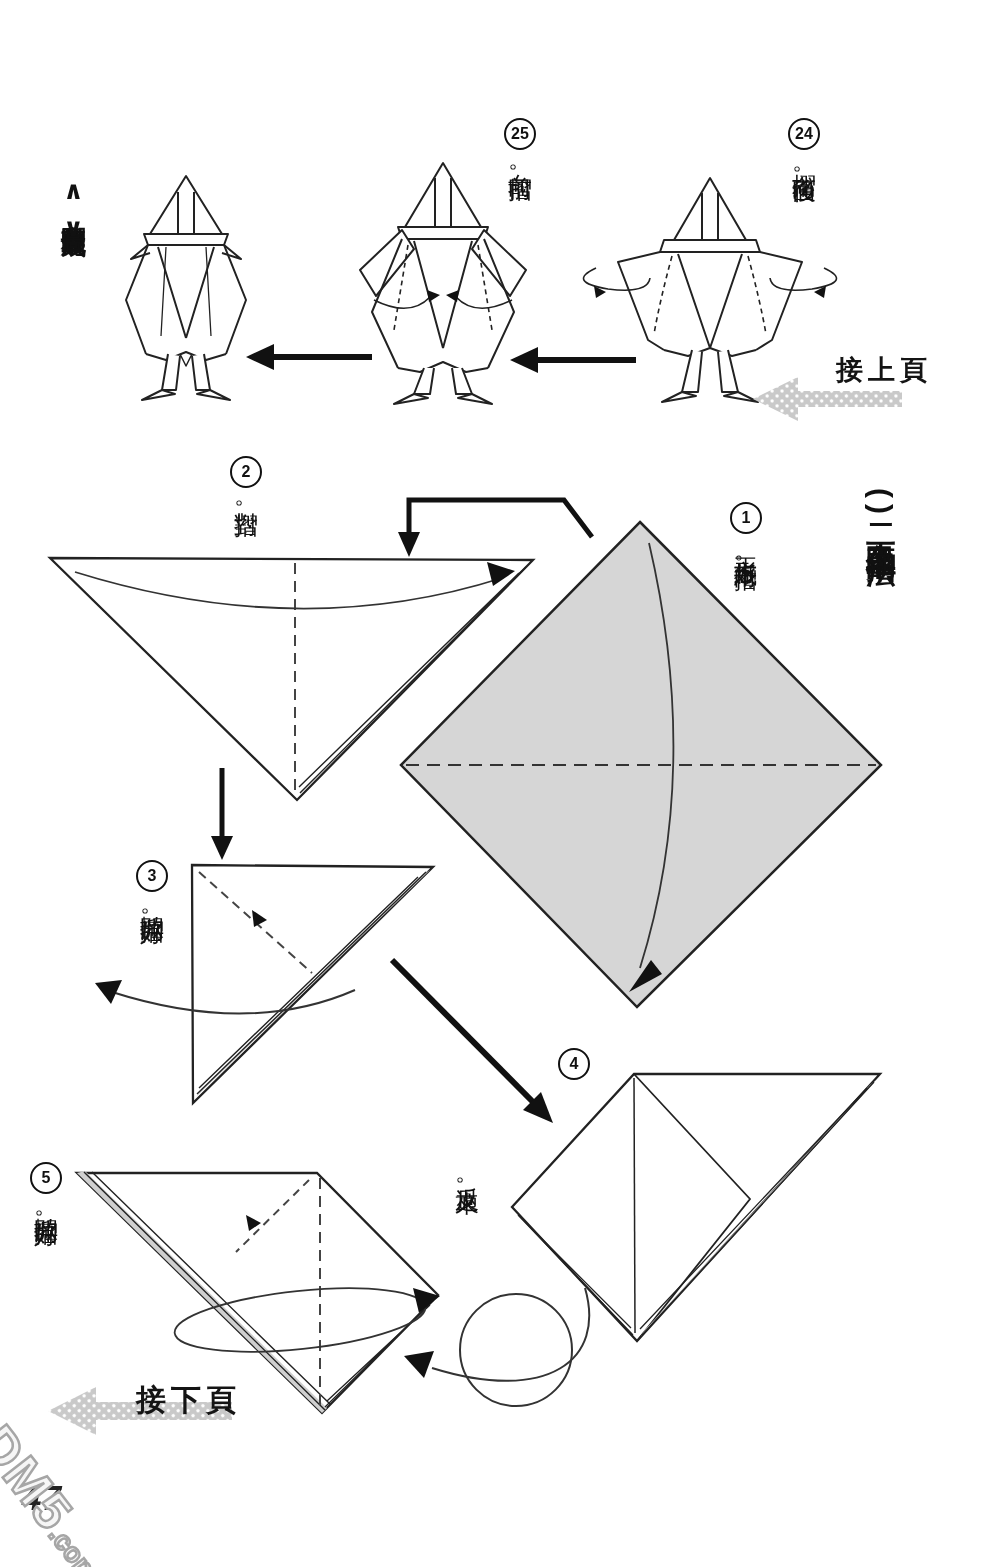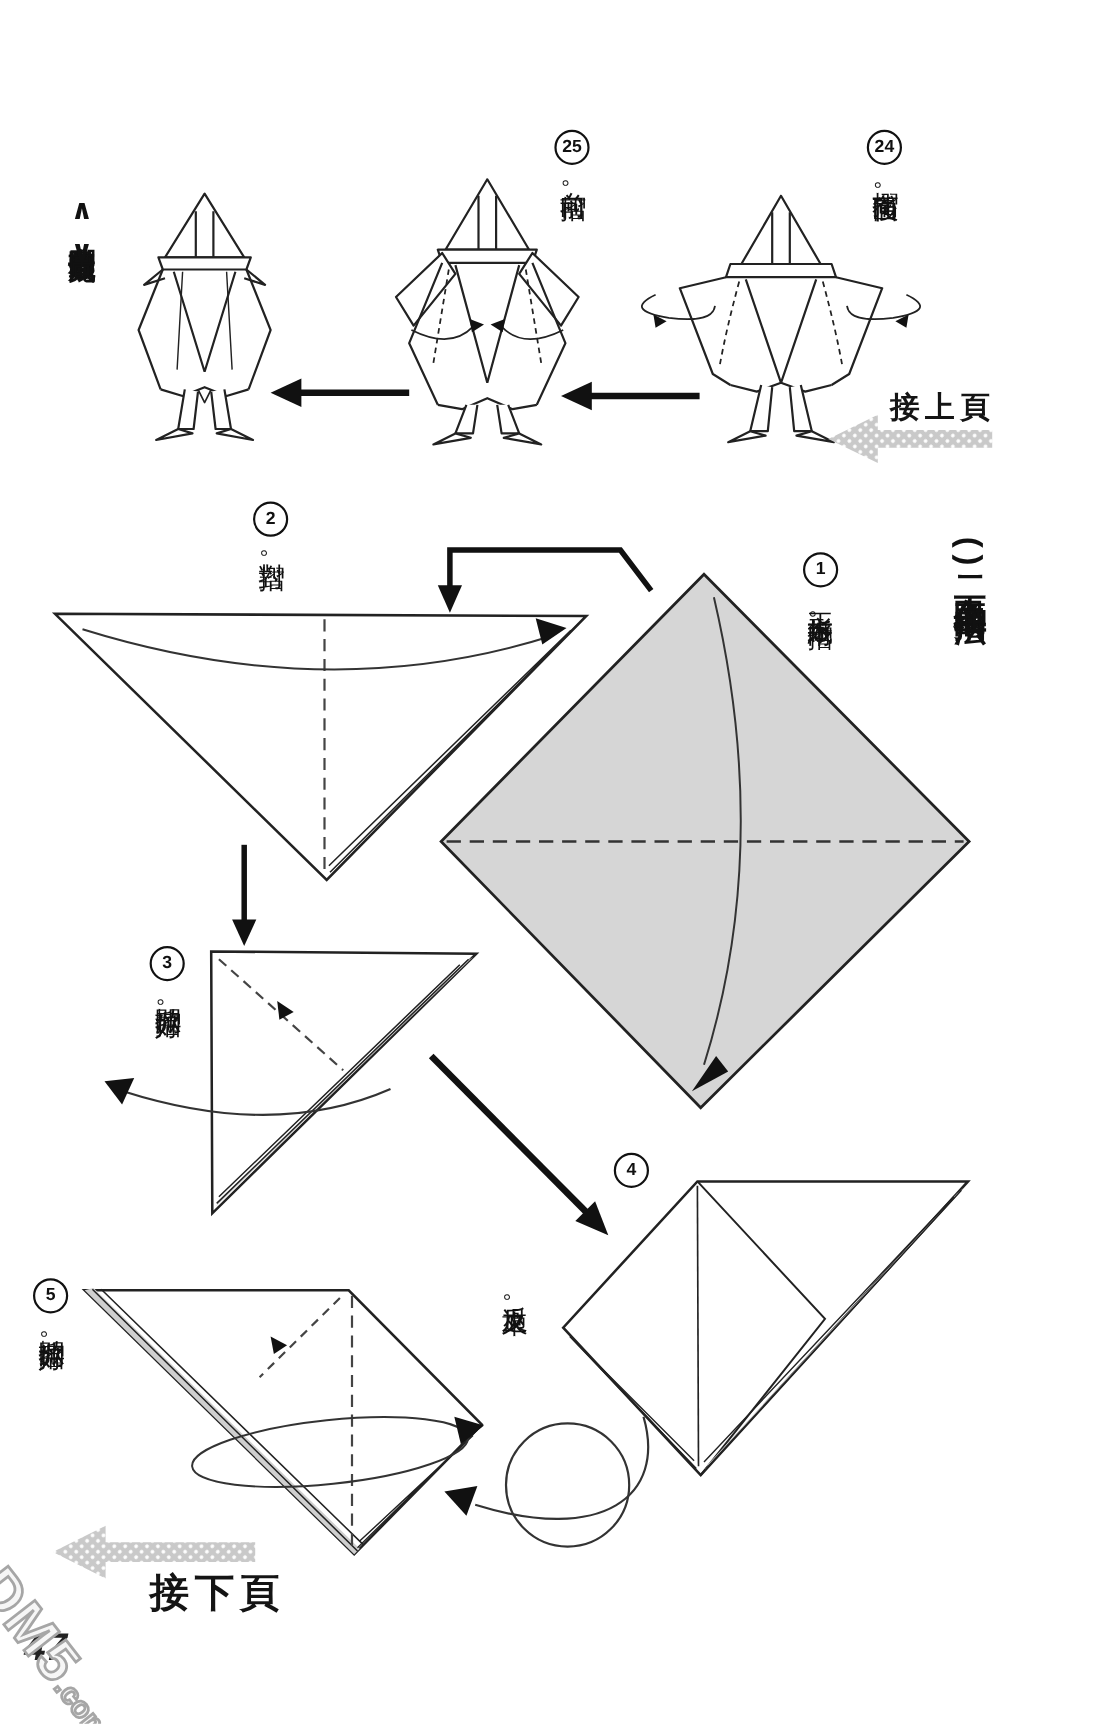--- a/index.html
+++ b/index.html
@@ -193,21 +193,21 @@
 <div class="vcaption" style="left:60px;top:176px;height:260px;">∧腳部盔甲完成圖∨</div>
 
 <div class="vstep" style="left:504px;top:118px;height:180px;">
   <span class="circ">25</span><span>向前摺。</span>
 </div>
 
 <div class="vstep" style="left:788px;top:118px;height:200px;">
   <span class="circ">24</span><span>摺向後面。</span>
 </div>
 
-<div class="hlabel" style="left:809px;top:352px;">接上頁</div>
+<div class="hlabel" style="left:836px;top:352px;">接上頁</div>
 
 <div class="vtitle" style="left:864px;top:488px;height:280px;">(二)上盔甲的摺法：</div>
 
 <div class="vstep" style="left:730px;top:502px;height:158px;line-height:28px;font-size:23px;">
   <span class="circ">1</span><span>正方形紙向下摺。</span>
 </div>
 
 <div class="vstep" style="left:230px;top:456px;height:130px;">
   <span class="circ">2</span><span>對摺。</span>
 </div>
@@ -219,19 +219,19 @@
 <div class="circ-solo" style="left:558px;top:1048px;">4</div>
 
 <div class="vstep" style="left:30px;top:1162px;height:170px;">
   <span class="circ">5</span><span>掀開摺好。</span>
 </div>
 
 <div class="vstep" style="left:452px;top:1168px;height:120px;">
   <span>反過來。</span>
 </div>
 
-<div class="hlabel" style="left:136px;top:1424px;font-size:36px;">接下頁</div>
+<div class="hlabel" style="left:136px;top:1380px;font-size:30px;">接下頁</div>
 
 <div class="pagenum">47</div>
 
 <div class="watermark">
   <span class="dm5">DM5</span><span class="com">.com</span>
 </div>
 
 </body></html>

